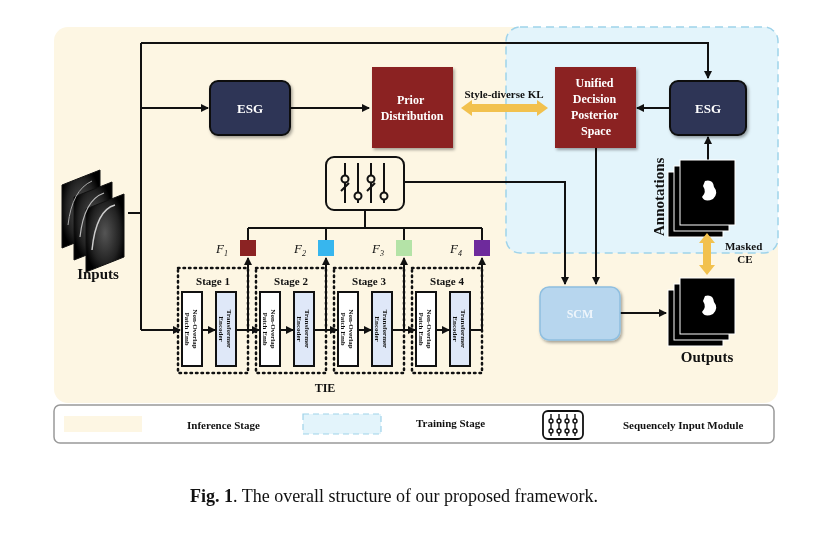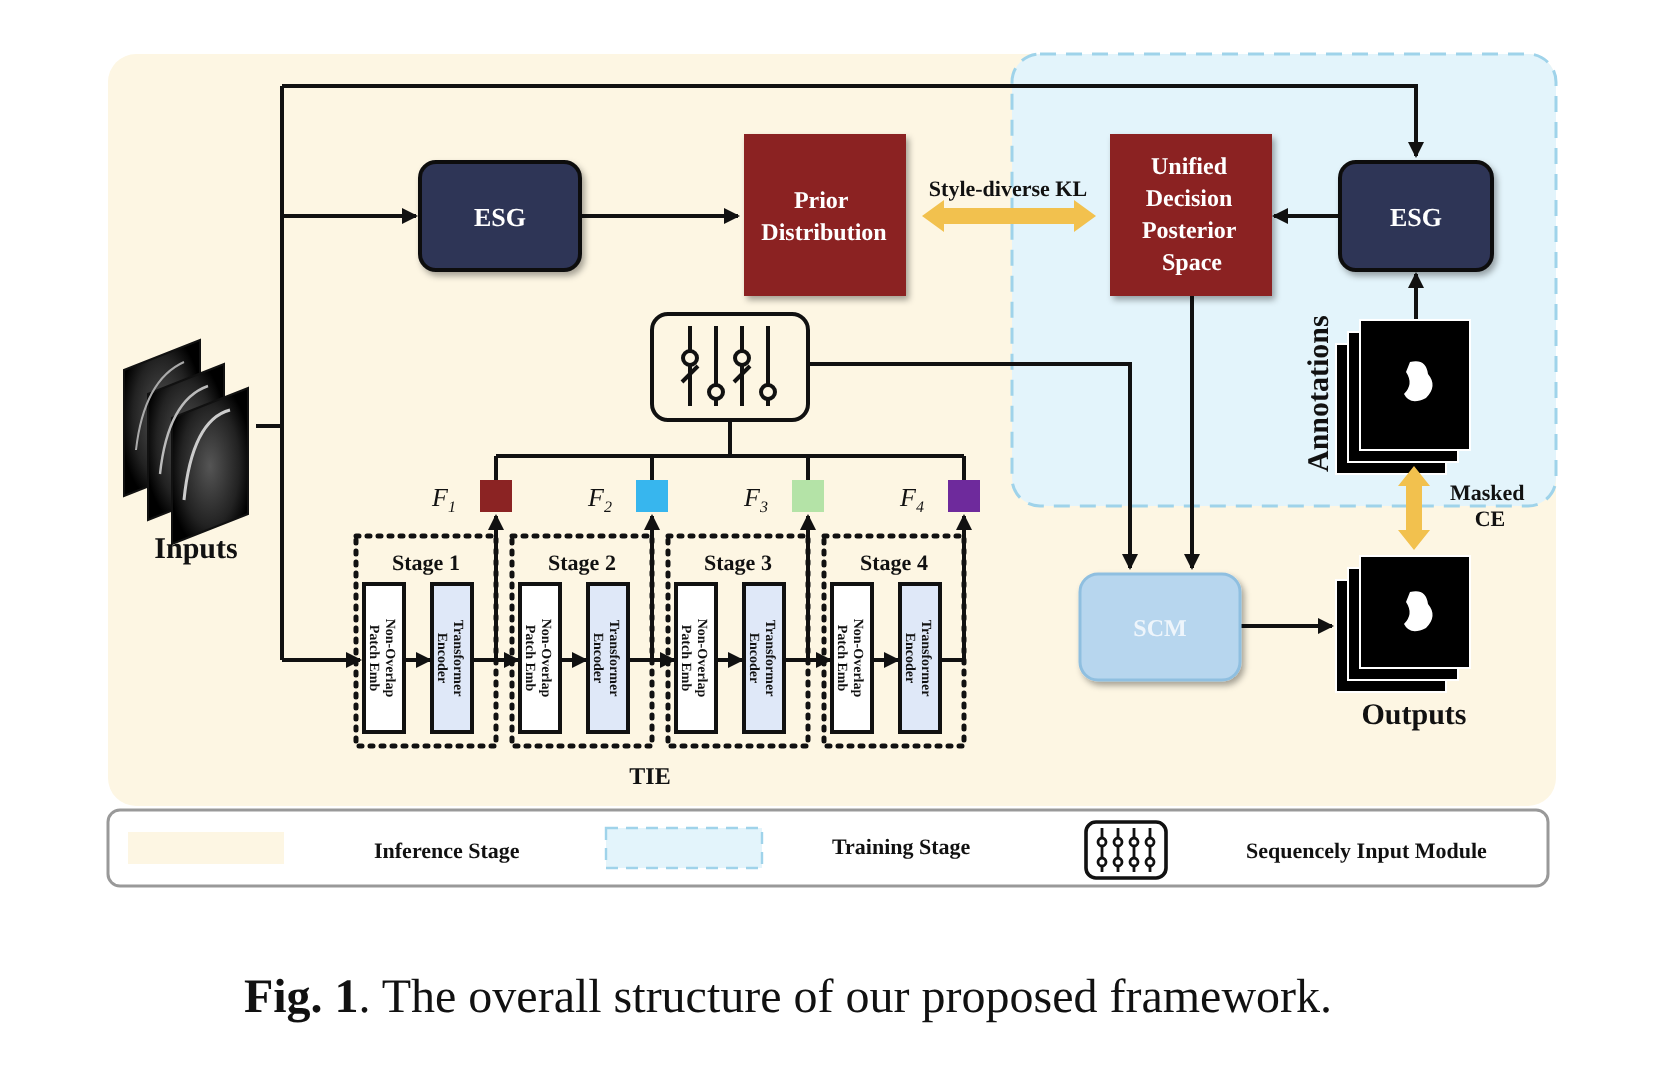--- a/index.html
+++ b/index.html
@@ -1,20 +1,20 @@
 <!DOCTYPE html>
 <html><head>
 <meta charset="utf-8">
 <style>
   html, body { margin: 0; padding: 0; background: #ffffff; }
   body { width: 829px; height: 546px; position: relative; overflow: hidden;
          font-family: "Liberation Serif", "DejaVu Serif", serif; }
   #canvas { position: absolute; left: 0; top: 0; }
   .caption { position: absolute; left: 0; width: 788px; top: 486px; text-align: center;
-             font-size: 24px; color: #111; font-family: "Liberation Serif", serif; }
+             font-size: 18px; color: #111; font-family: "Liberation Serif", serif; }
   .caption b { font-weight: bold; }
 </style>
 </head>
 <body>
 
 <svg id="canvas" width="829" height="546" viewBox="0 0 829 546">
   <defs>
     <marker id="arr" markerWidth="8" markerHeight="8" refX="7" refY="4" orient="auto" markerUnits="userSpaceOnUse">
       <path d="M0,0 L8,4 L0,8 z" fill="#111"></path>
     </marker>

